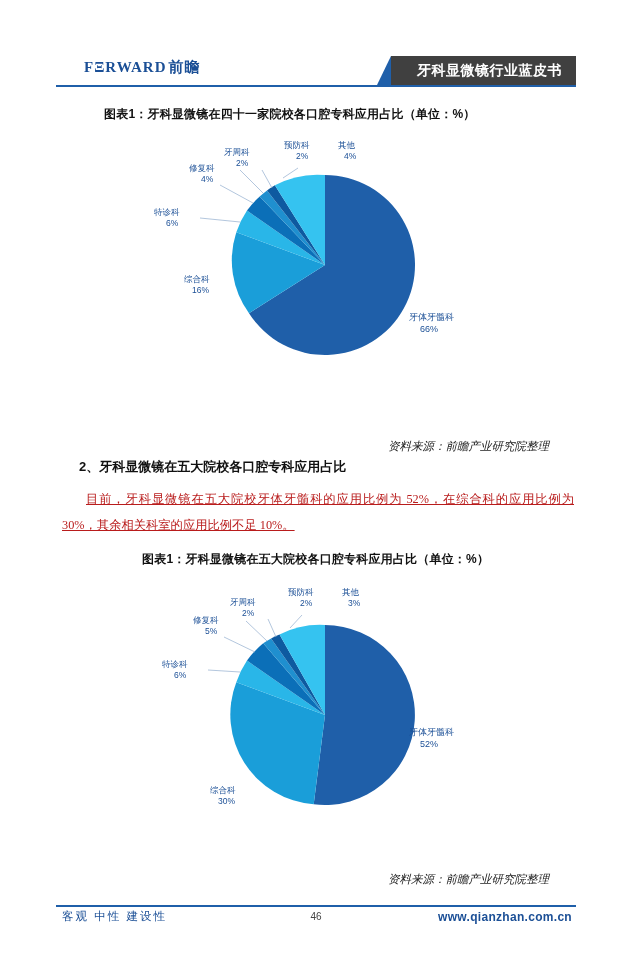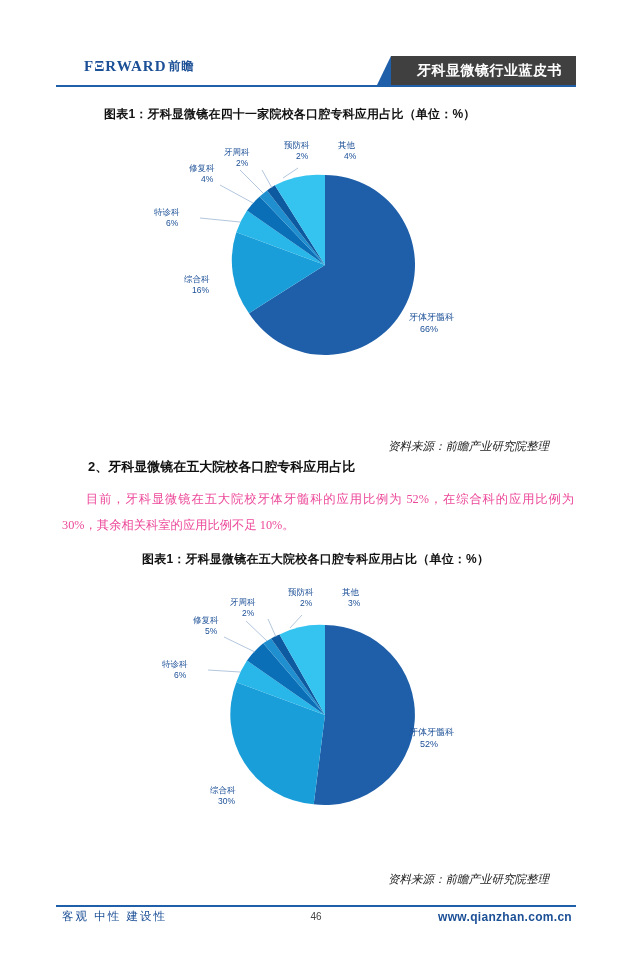--- a/index.html
+++ b/index.html
@@ -44,21 +44,21 @@
   }
   .logo-mark {
     font-family: "Liberation Serif", serif;
     font-size: 15px;
     font-weight: bold;
     letter-spacing: 1px;
     color: #1b4f96;
     margin-left: 28px;
   }
   .logo-cn {
-    font-size: 12px;
+    font-size: 15px;
     font-weight: bold;
     color: #1b4f96;
     letter-spacing: 1px;
   }
   .header-tab {
     position: absolute;
     right: 0;
     top: 0;
     height: 29px;
     background: #404040;
@@ -104,23 +104,24 @@
     position: absolute;
     font-size: 13px;
     font-weight: bold;
     color: #111111;
     font-family: "Liberation Sans", sans-serif;
   }
   .body-par {
     position: absolute;
     font-size: 12.3px;
     line-height: 26px;
-    color: #ec4899;
+    color: #b91c1c;
     font-family: "Liberation Serif", serif;
     text-align: justify;
+    text-decoration: underline;
   }
 
   
   .chart {
     position: absolute;
   }
   .chart svg { display: block; }
   .lbl {
     font-family: "Liberation Sans", sans-serif;
     font-size: 8.5px;
@@ -222,21 +223,21 @@
       <text class="lbl" x="164" y="18" text-anchor="start">预防科</text>
       <text class="lbl" x="176" y="29" text-anchor="start">2%</text>
 
       <text class="lbl" x="218" y="18" text-anchor="start">其他</text>
       <text class="lbl" x="224" y="29" text-anchor="start">4%</text>
     </svg>
   </div>
 
   <div class="source" style="left:388px; top:427px;">资料来源：前瞻产业研究院整理</div>
 
-  <div class="section-head" style="left:88px; top:458px;">2、牙科显微镜在五大院校各口腔专科应用占比</div>
+  <div class="section-head" style="left:79px; top:458px;">2、牙科显微镜在五大院校各口腔专科应用占比</div>
 
   <div class="body-par" style="left:62px; top:486px; width:512px; text-indent:24px;">目前，牙科显微镜在五大院校牙体牙髓科的应用比例为 52%，在综合科的应用比例为 30%，其余相关科室的应用比例不足 10%。</div>
 
   <div class="fig-title" style="left:118px; top:551px;padding-left:24px;">图表1：牙科显微镜在五大院校各口腔专科应用占比（单位：%）</div>
 
   <div class="chart" style="left:120px; top:575px;">
     <svg width="400" height="285" viewBox="0 0 400 285">
 
       <path d="M205 140 L205 50 A90 90 0 1 1 193.7 229.3 Z" fill="#1f5fa9"></path>
 

